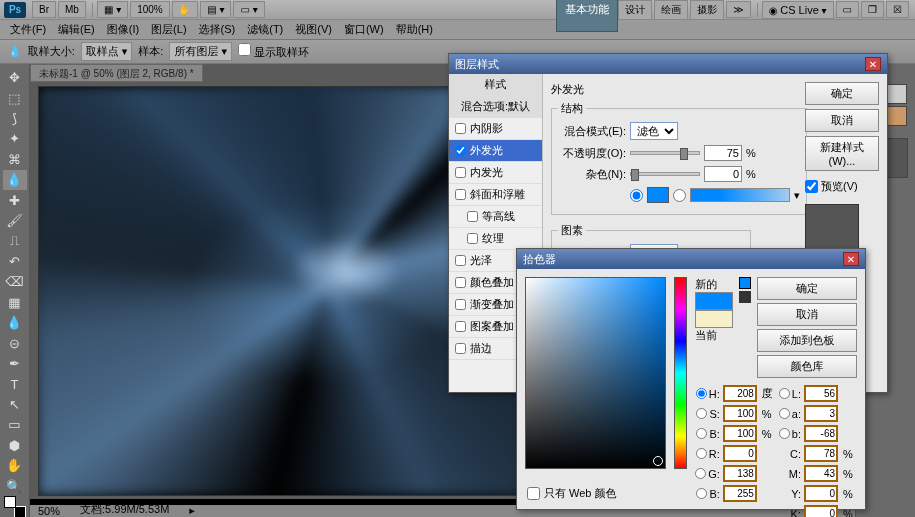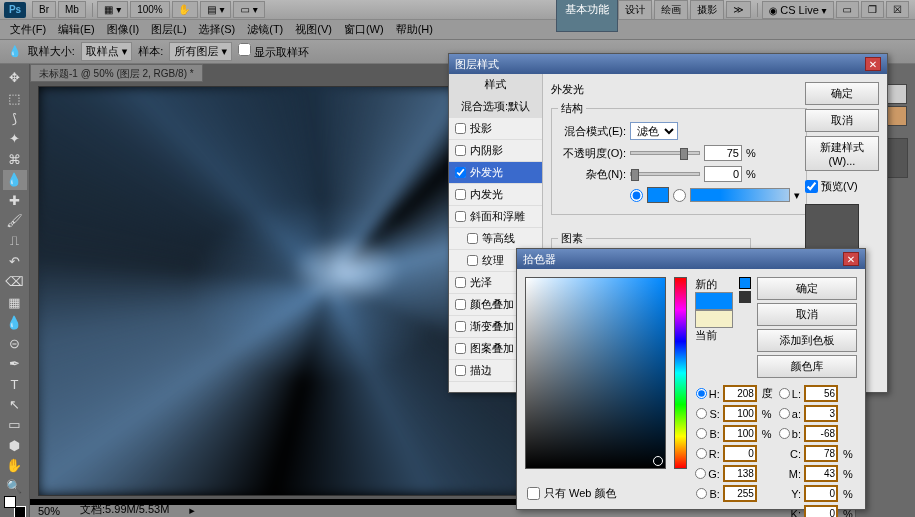--- a/index.html
+++ b/index.html
@@ -37,21 +37,21 @@
 .layer-style{top:53px;left:448px;width:440px;height:340px}
 .ls-body{display:flex;height:318px}
 .ls-left{width:94px;border-right:1px solid #bbb;background:#efefef;overflow-y:auto}
 .ls-item{padding:3px 6px;border-bottom:1px solid #ddd;display:flex;align-items:center;gap:4px;font-size:11px}
 .ls-item.header{background:#ddd;text-align:center;justify-content:center}
 .ls-item.selected{background:#3a6acc;color:#fff}
 .ls-item input[type=checkbox]{width:11px;height:11px}
 .ls-right{flex:1;padding:8px;position:relative}
 .ls-buttons{position:absolute;top:8px;right:8px;width:74px;display:flex;flex-direction:column;gap:4px}
 .dlg-btn{padding:3px 4px;background:linear-gradient(#fafafa,#ddd);border:1px solid #888;text-align:center;font-size:11px;cursor:pointer}
-.fieldset{border:1px solid #bbb;margin-bottom:16px;padding:6px;width:200px}
+.fieldset{border:1px solid #bbb;margin-bottom:8px;padding:6px;width:200px}
 .fieldset legend{font-size:11px;padding:0 3px}
 .frm-row{display:flex;align-items:center;gap:4px;margin-bottom:5px;font-size:11px}
 .frm-row label{width:68px;text-align:right}
 .slider{flex:1;max-width:70px;height:4px;background:#ccc;position:relative;border:1px solid #999}
 .slider .thumb{position:absolute;top:-4px;width:8px;height:12px;background:#888;border:1px solid #555}
 .num-field{width:38px;border:1px solid #888;background:#fff;padding:1px 2px;font-size:11px;text-align:right}
 select.combo{border:1px solid #7a9ac8;background:#fff;padding:1px 2px;font-size:11px}
 .color-sw{width:22px;height:16px;border:1px solid #555;display:inline-block}
 .grad-bar{width:100px;height:14px;border:1px solid #888;background:linear-gradient(90deg,#08f,#08f 30%,rgba(8,136,255,0.3) 100%)}
 .preview-box{width:54px;height:54px;background:#555;border:1px solid #333;margin-top:6px}
@@ -181,24 +181,20 @@
     <span>图层样式</span>
     <div class="close">✕</div>
   </div>
   <div class="ls-body">
     <div class="ls-left">
       <div class="ls-item header">样式</div>
       <div class="ls-item header">混合选项:默认</div>
       <div id="ls-items">
           <div class="ls-item">
             <input type="checkbox" style="">
-            <span>投影</span>
-          </div>
-          <div class="ls-item">
-            <input type="checkbox" style="">
             <span>内阴影</span>
           </div>
           <div class="ls-item selected">
             <input type="checkbox" checked="" style="">
             <span>外发光</span>
           </div>
           <div class="ls-item">
             <input type="checkbox" style="">
             <span>内发光</span>
           </div>

